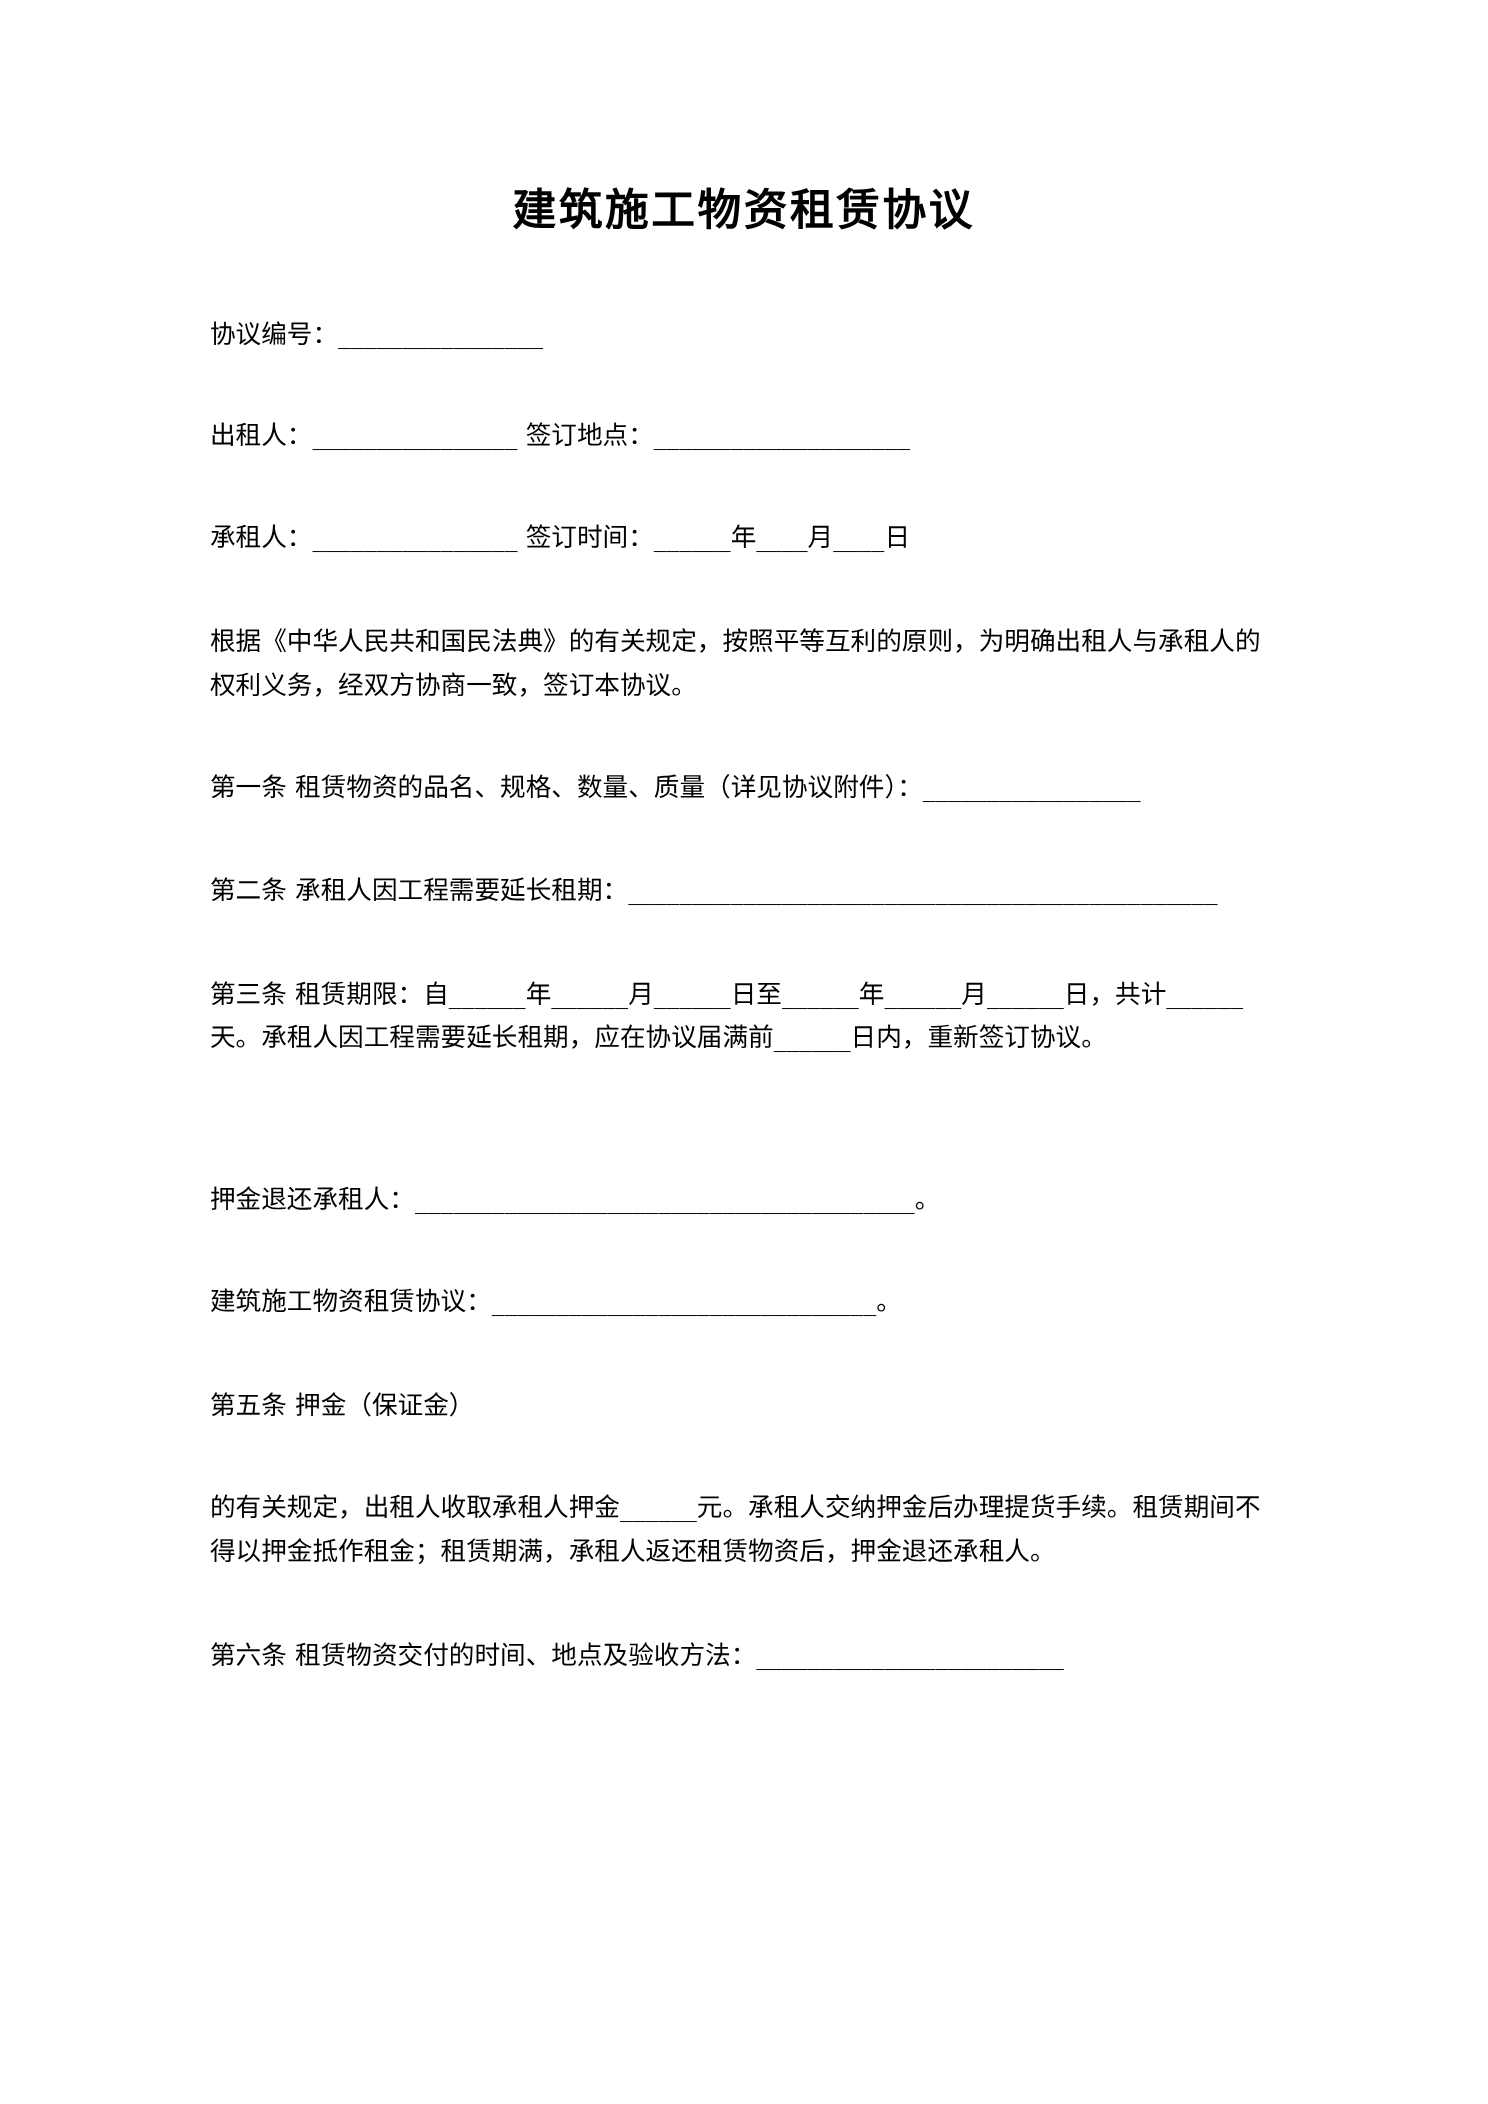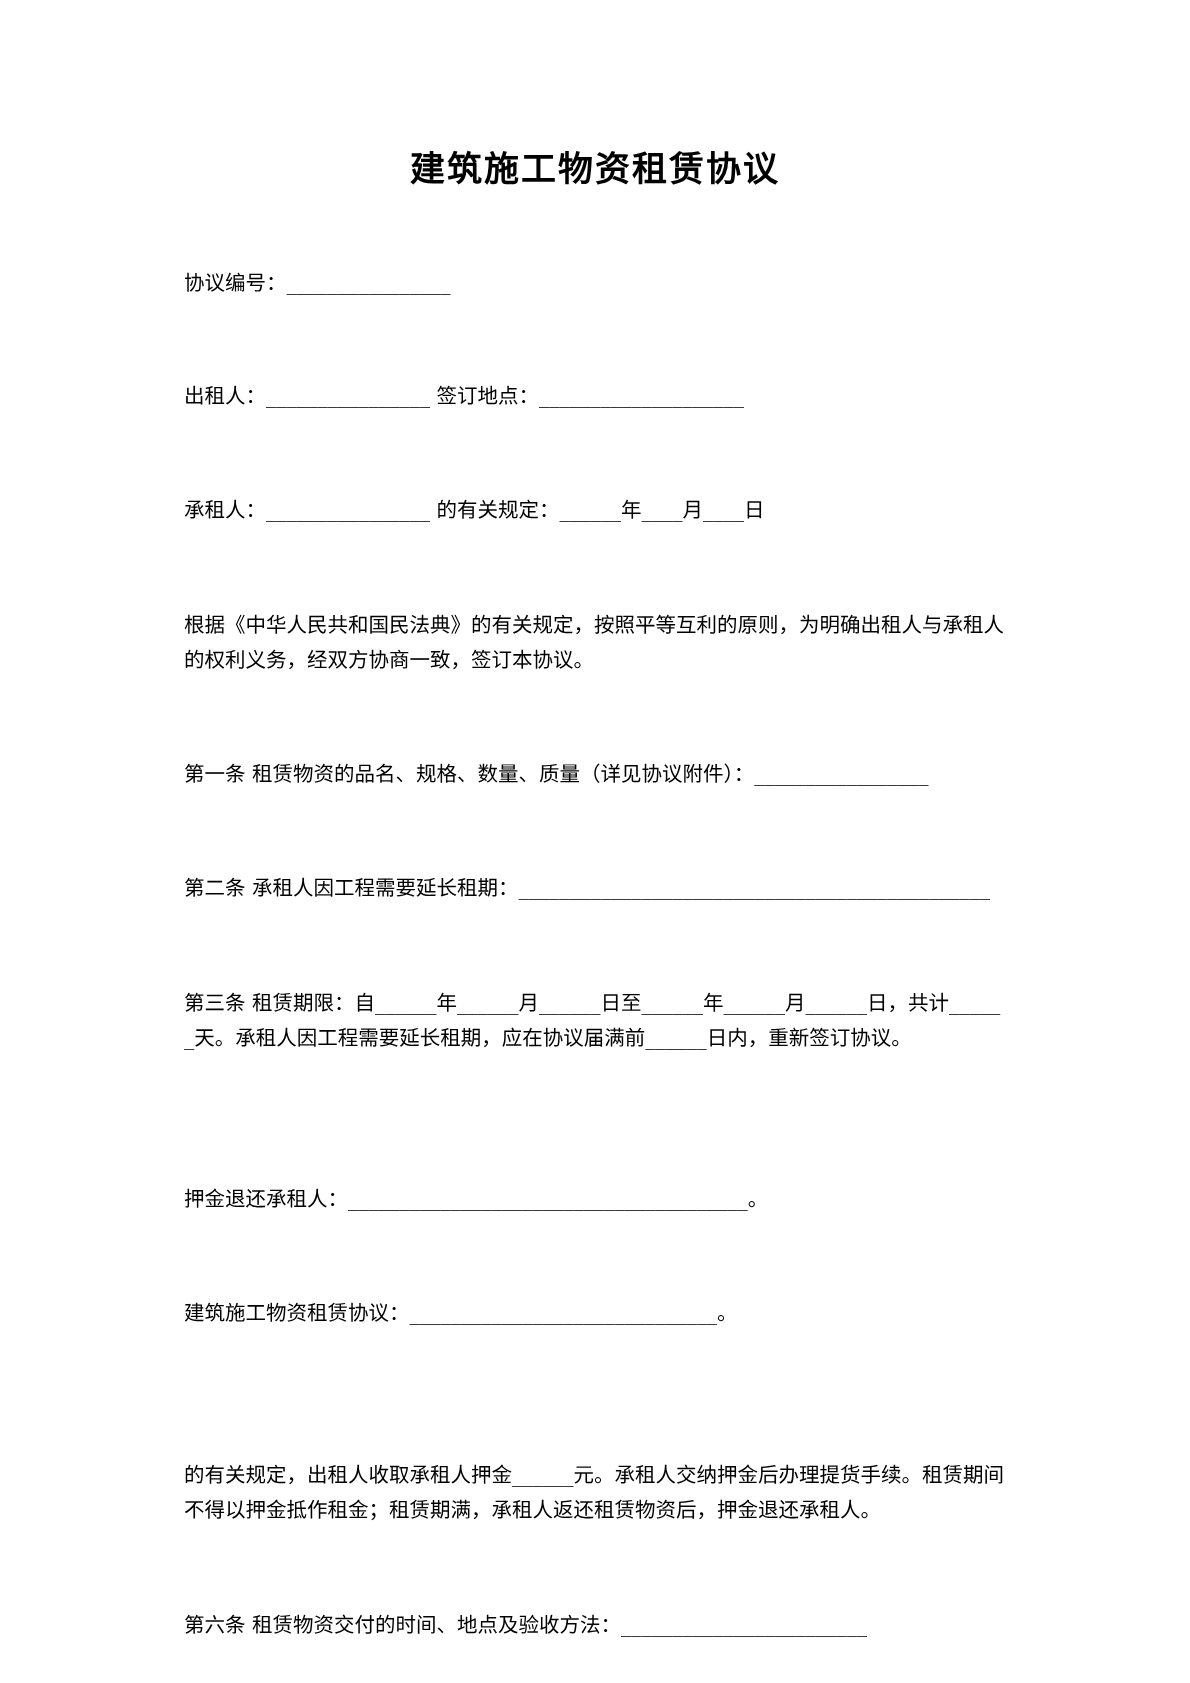--- a/index.html
+++ b/index.html
@@ -34,21 +34,21 @@
     text-align: center;
     letter-spacing: 2px;
     margin: 0;
     padding-top: 146px;
     line-height: 1.3;
     font-family: "DejaVu Serif", "Liberation Serif", serif;
   }
   .para {
     font-size: 20.5px;
     line-height: 35px;
-    margin: 16px;
+    margin: 0;
     text-align: left;
     word-break: break-all;
   }
   .gap-1  { height: 58px; }
   .gap-2  { height: 46px; }
   .gap-3  { height: 47px; }
   .gap-4  { height: 48px; }
   .gap-5  { height: 47px; }
   .gap-6  { height: 47px; }
   .gap-7  { height: 48px; }
@@ -70,21 +70,21 @@
     <div class="gap-1"></div>
 
     <p class="para">协议编号：________________</p>
 
     <div class="gap-2"></div>
 
     <p class="para">出租人：________________  签订地点：____________________</p>
 
     <div class="gap-3"></div>
 
-    <p class="para">承租人：________________  的有关规定：______年____月____日</p>
+    <p class="para">承租人：________________  签订时间：______年____月____日</p>
 
     <div class="gap-4"></div>
 
     <p class="para">根据《中华人民共和国民法典》的有关规定，按照平等互利的原则，为明确出租人与承租人的权利义务，经双方协商一致，签订本协议。</p>
 
     <div class="gap-5"></div>
 
     <p class="para">第一条  租赁物资的品名、规格、数量、质量（详见协议附件）：_________________</p>
 
     <div class="gap-6"></div>
@@ -101,20 +101,21 @@
     <div class="gap-9"></div>
 
     <p class="para">押金退还承租人：_______________________________________。</p>
 
     <div class="gap-10"></div>
 
     <p class="para">建筑施工物资租赁协议：______________________________。</p>
 
     <div class="gap-11"></div>
 
+    <p class="para">第五条  押金（保证金）</p>
 
     <div class="gap-12"></div>
 
     <p class="para">的有关规定，出租人收取承租人押金______元。承租人交纳押金后办理提货手续。租赁期间不得以押金抵作租金；租赁期满，承租人返还租赁物资后，押金退还承租人。</p>
 
     <div class="gap-13"></div>
 
     <p class="para">第六条  租赁物资交付的时间、地点及验收方法：________________________</p>
 
   </div>

